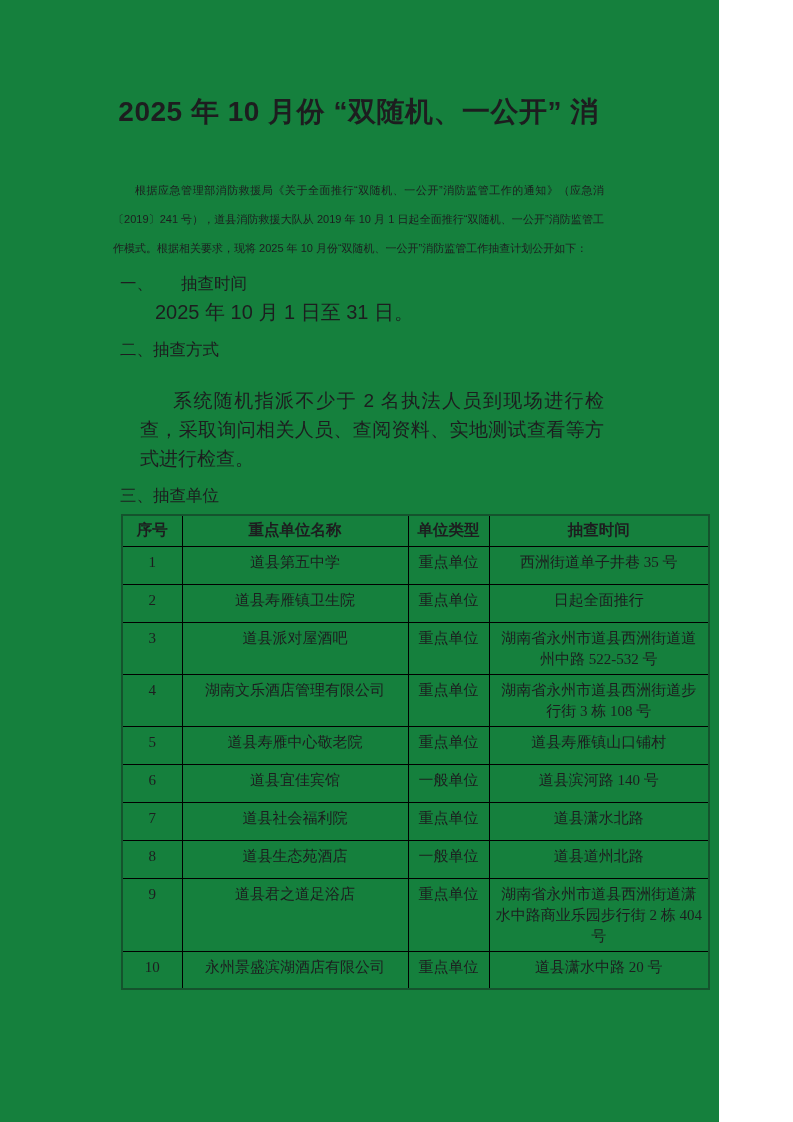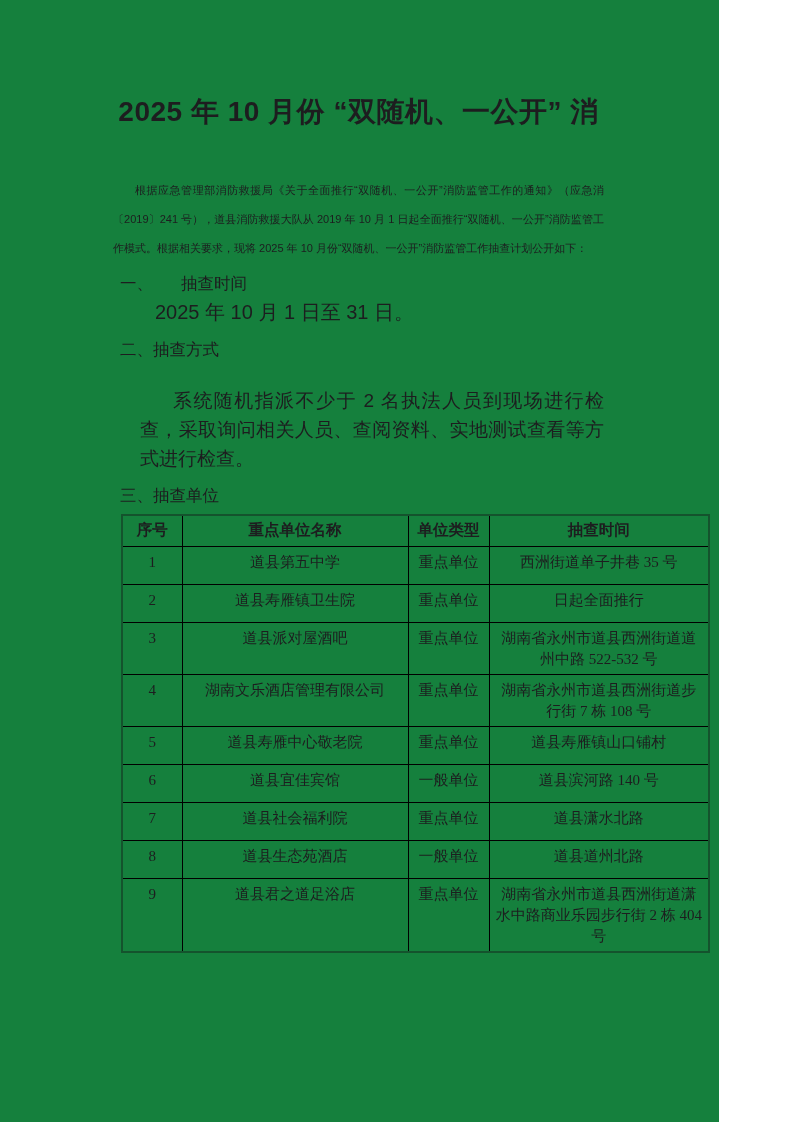--- a/index.html
+++ b/index.html
@@ -137,21 +137,21 @@
       <tr class="body-row">
         <td>3</td>
         <td>道县派对屋酒吧</td>
         <td>重点单位</td>
         <td>湖南省永州市道县西洲街道道州中路 522-532 号</td>
       </tr>
       <tr class="body-row">
         <td>4</td>
         <td>湖南文乐酒店管理有限公司</td>
         <td>重点单位</td>
-        <td>湖南省永州市道县西洲街道步行街 7 栋 108 号</td>
+        <td>湖南省永州市道县西洲街道步行街 3 栋 108 号</td>
       </tr>
       <tr class="body-row">
         <td>5</td>
         <td>道县寿雁中心敬老院</td>
         <td>重点单位</td>
         <td>道县寿雁镇山口铺村</td>
       </tr>
       <tr class="body-row">
         <td>6</td>
         <td>道县宜佳宾馆</td>
@@ -169,16 +169,22 @@
         <td>道县生态苑酒店</td>
         <td>一般单位</td>
         <td>道县道州北路</td>
       </tr>
       <tr class="body-row">
         <td>9</td>
         <td>道县君之道足浴店</td>
         <td>重点单位</td>
         <td>湖南省永州市道县西洲街道潇水中路商业乐园步行街 2 栋 404 号</td>
       </tr>
+      <tr class="body-row">
+        <td>10</td>
+        <td>永州景盛滨湖酒店有限公司</td>
+        <td>重点单位</td>
+        <td>道县潇水中路 20 号</td>
+      </tr>
     </tbody>
   </table>
 
 </div>
 
 </body></html>

